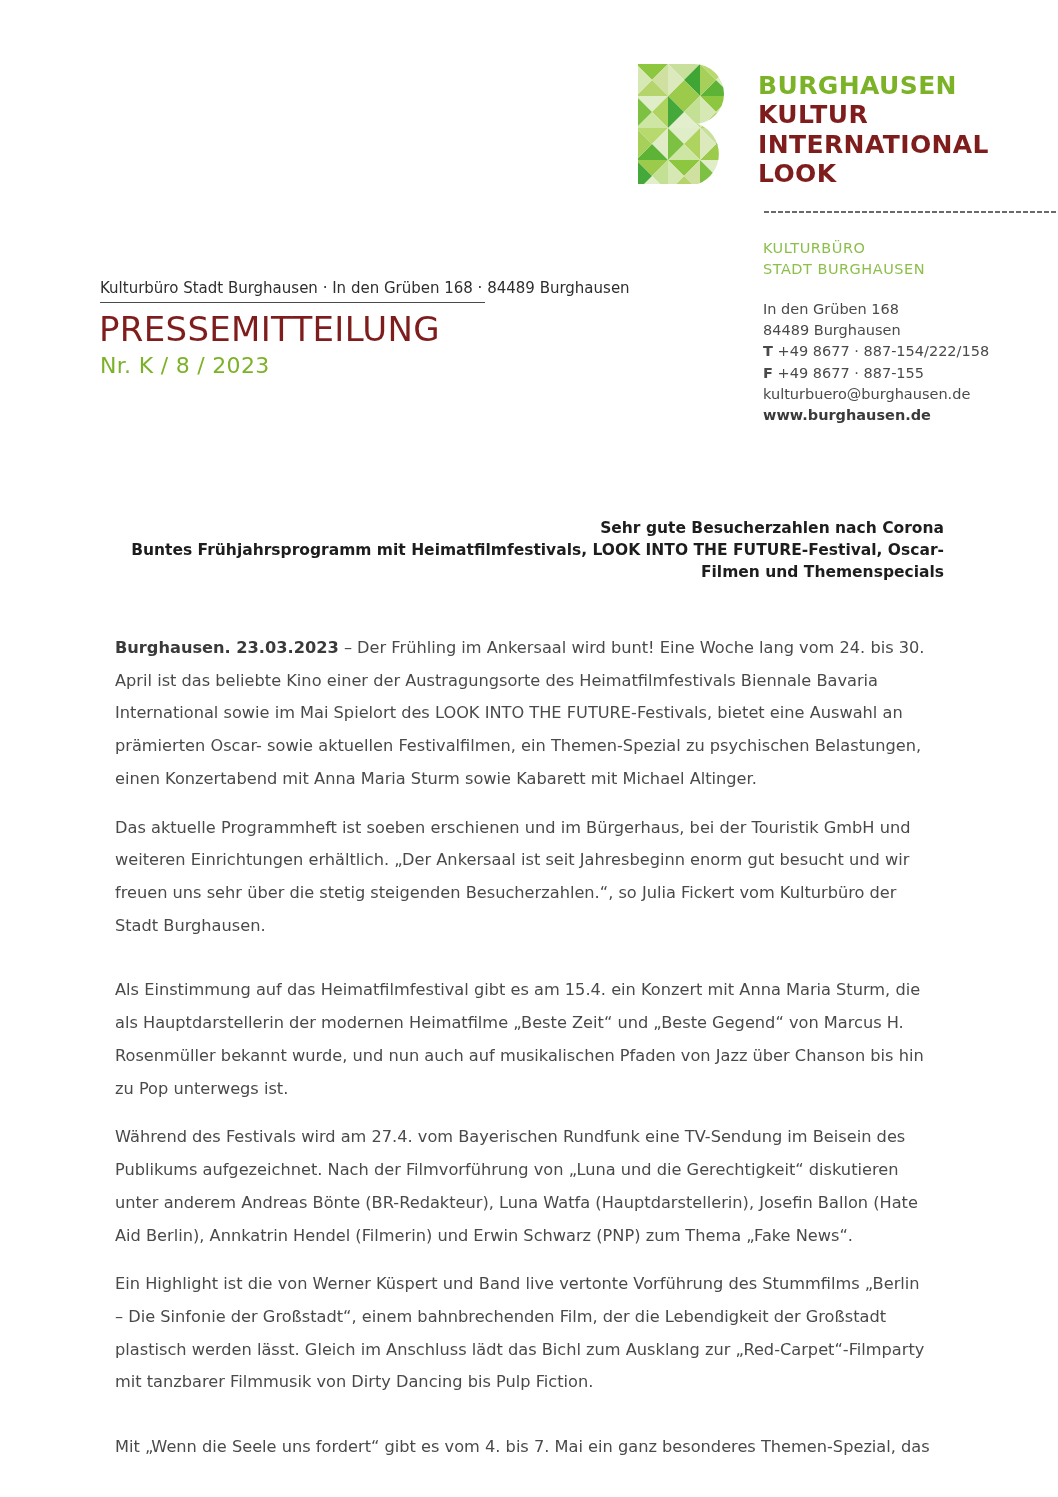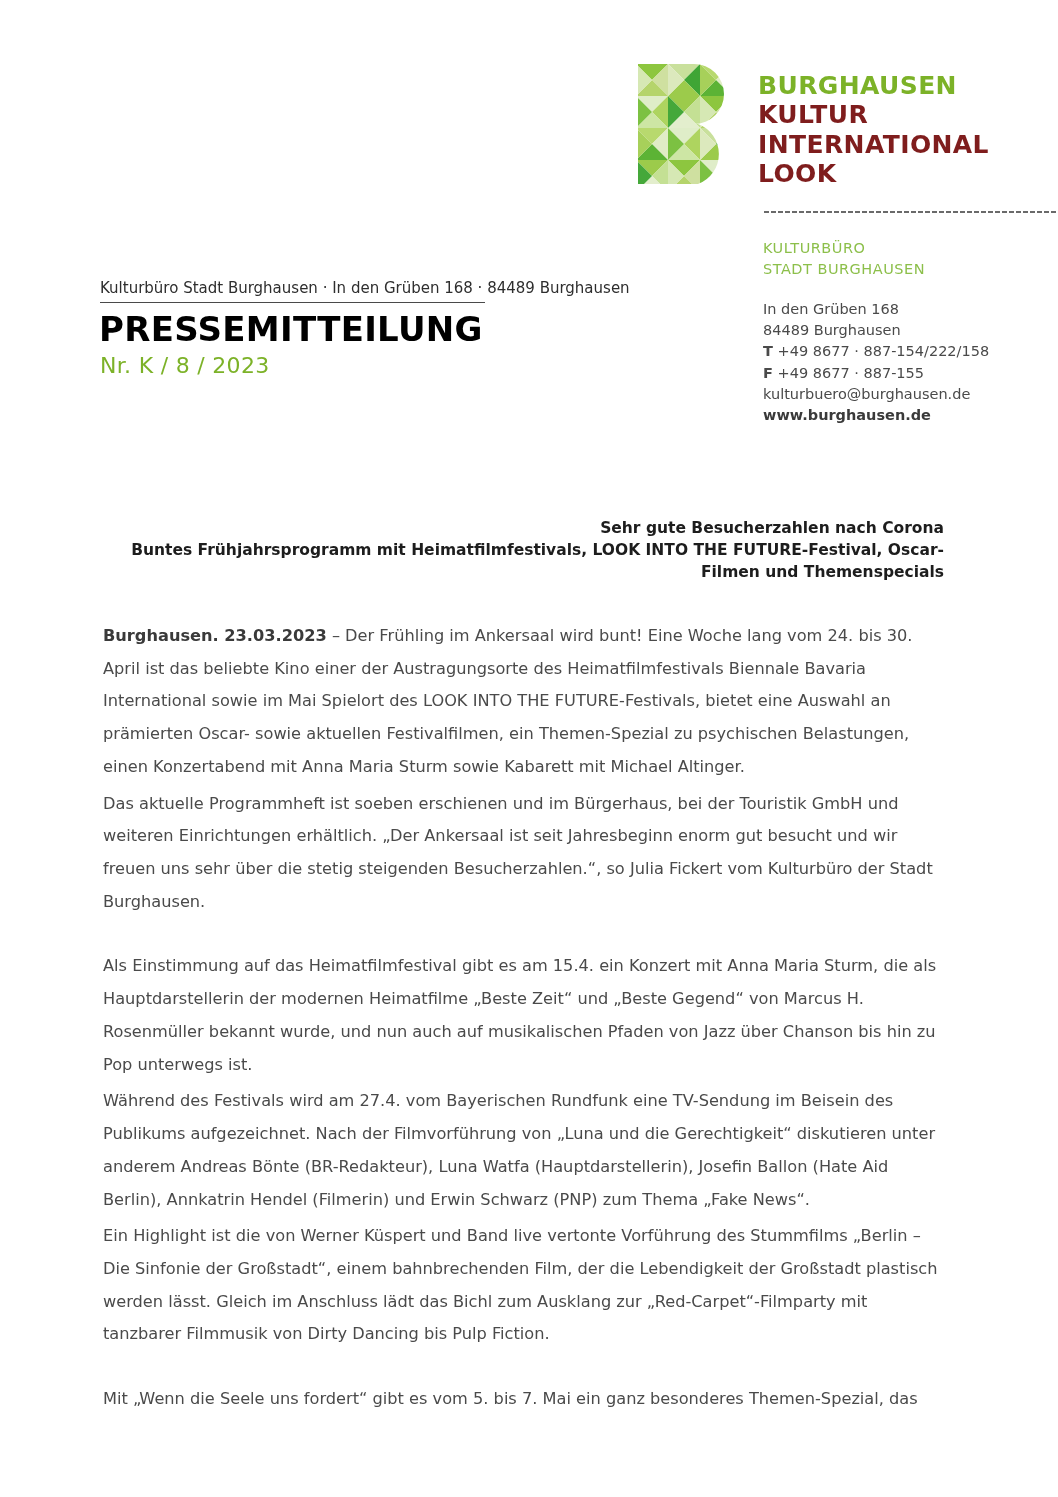--- a/index.html
+++ b/index.html
@@ -94,24 +94,23 @@
     border-bottom: 1.4px solid #4a4a4a;
     white-space: nowrap;
   }
 
   
   #pm-title {
     position: absolute;
     left: 99px;
     top: 312px;
     font-size: 34px;
-    color: #000000;
+    color: #7f1d1d;
     letter-spacing: 0.3px;
     line-height: 1;
-    font-weight: bold;
   }
   #pm-number {
     position: absolute;
     left: 100px;
     top: 353px;
     font-size: 22px;
     color: #7cb228;
     letter-spacing: 0.3px;
   }
 
@@ -142,21 +141,21 @@
   #body-copy {
     position: absolute;
     left: 99px;
     top: 616px;
     width: 848px;
     font-size: 16.2px;
     color: #4a4a4a;
     line-height: 2.02;
   }
   #body-copy p {
-    margin: 4px;
+    margin: 16px;
   }
   #body-copy p.gap {
     margin-top: 32px;
   }
   .dateline { font-weight: 700; color: #3a3a3a; }
 </style>
 </head>
 <body>
 
 <div id="page">
@@ -248,16 +247,16 @@
     <div>Sehr gute Besucherzahlen nach Corona</div>
     <div>Buntes Frühjahrsprogramm mit Heimatfilmfestivals, LOOK INTO THE FUTURE-Festival, Oscar-Filmen und Themenspecials</div>
   </div>
 
   <div id="body-copy">
     <p><span class="dateline">Burghausen. 23.03.2023</span><span> – Der Frühling im Ankersaal wird bunt! Eine Woche lang vom 24. bis 30. April ist das beliebte Kino einer der Austragungsorte des Heimatfilmfestivals Biennale Bavaria International sowie im Mai Spielort des LOOK INTO THE FUTURE-Festivals, bietet eine Auswahl an prämierten Oscar- sowie aktuellen Festivalfilmen, ein Themen-Spezial zu psychischen Belastungen, einen Konzertabend mit Anna Maria Sturm sowie Kabarett mit Michael Altinger.</span></p>
     <p>Das aktuelle Programmheft ist soeben erschienen und im Bürgerhaus, bei der Touristik GmbH und weiteren Einrichtungen erhältlich. „Der Ankersaal ist seit Jahresbeginn enorm gut besucht und wir freuen uns sehr über die stetig steigenden Besucherzahlen.“, so Julia Fickert vom Kulturbüro der Stadt Burghausen.</p>
     <p class="gap">Als Einstimmung auf das Heimatfilmfestival gibt es am 15.4. ein Konzert mit Anna Maria Sturm, die als Hauptdarstellerin der modernen Heimatfilme „Beste Zeit“ und „Beste Gegend“ von Marcus H. Rosenmüller bekannt wurde, und nun auch auf musikalischen Pfaden von Jazz über Chanson bis hin zu Pop unterwegs ist.</p>
     <p>Während des Festivals wird am 27.4. vom Bayerischen Rundfunk eine TV-Sendung im Beisein des Publikums aufgezeichnet. Nach der Filmvorführung von „Luna und die Gerechtigkeit“ diskutieren unter anderem Andreas Bönte (BR-Redakteur), Luna Watfa (Hauptdarstellerin), Josefin Ballon (Hate Aid Berlin), Annkatrin Hendel (Filmerin) und Erwin Schwarz (PNP) zum Thema „Fake News“.</p>
     <p>Ein Highlight ist die von Werner Küspert und Band live vertonte Vorführung des Stummfilms „Berlin – Die Sinfonie der Großstadt“, einem bahnbrechenden Film, der die Lebendigkeit der Großstadt plastisch werden lässt. Gleich im Anschluss lädt das Bichl zum Ausklang zur „Red-Carpet“-Filmparty mit tanzbarer Filmmusik von Dirty Dancing bis Pulp Fiction.</p>
-    <p class="gap">Mit „Wenn die Seele uns fordert“ gibt es vom 5. bis 7. Mai ein ganz besonderes Themen-Spezial, das</p>
+    <p class="gap">Mit „Wenn die Seele uns fordert“ gibt es vom 4. bis 7. Mai ein ganz besonderes Themen-Spezial, das</p>
   </div>
 
 </div>
 
 </body></html>

